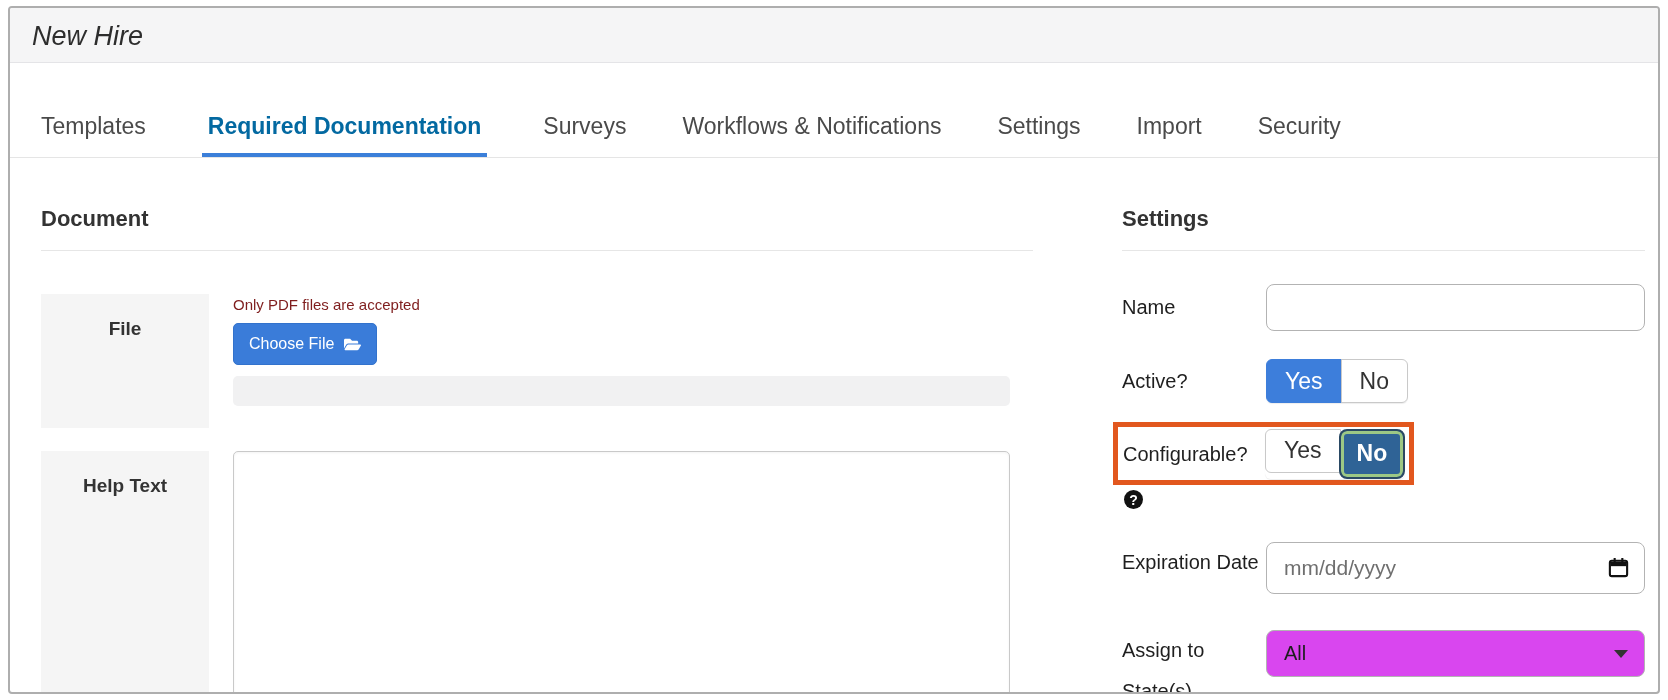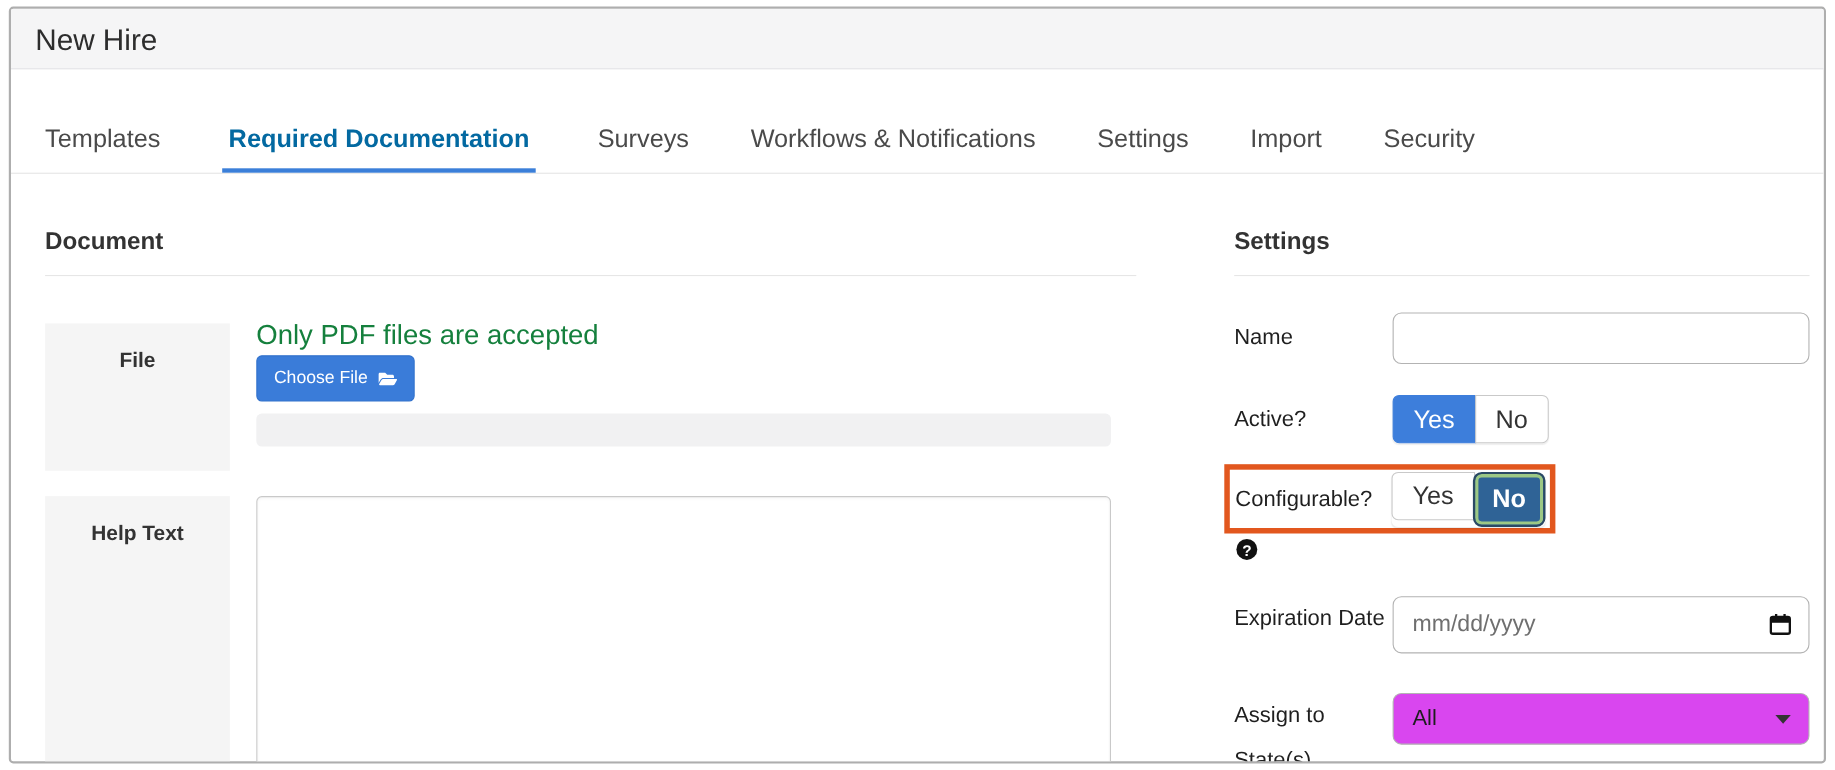--- a/index.html
+++ b/index.html
@@ -21,21 +21,21 @@
     overflow: hidden;
   }
   
   .app-header {
     position: absolute; top: 0; left: 0; right: 0; height: 55px;
     background: #f5f5f6;
     border-bottom: 1px solid #e4e4e7;
   }
   .app-title {
     position: absolute; left: 22px; top: 8px;
-    font-size: 27px; line-height: 40px; color: #2d2d2d; font-weight: 400;
+    font-size: 27px; line-height: 40px; color: #2d2d2d; font-weight: 400; font-style: italic;
   }
   
   .tabbar {
     position: absolute; top: 90px; left: 0; right: 0;
     display: flex; gap: 56px;
     padding-left: 31px;
     border-bottom: 1px solid #e5e5e5;
   }
   .tab {
     font-size: 23px; color: #4a4a4a;
@@ -62,21 +62,21 @@
   .row-help { margin-top: 23px; }
   .label-box {
     flex: none; width: 168px;
     background: #f5f5f5;
     text-align: center; padding-top: 24px;
     font-size: 19px; font-weight: bold; color: #333;
   }
   .label-box.file-h { height: 134px; }
   .label-box.help-h { height: 250px; }
   .controls { flex: 1; margin-left: 24px; margin-right: 23px; }
-  .hint { font-size: 25px; line-height: 22px; color: #15803d; }
+  .hint { font-size: 15px; line-height: 22px; color: #7f1d1d; }
   .choose-file-btn {
     margin-top: 7px;
     display: inline-flex; align-items: center; gap: 10px;
     height: 42px; padding: 0 15px;
     background: #3a7cd9; border: 1px solid #3272cc; border-radius: 5px;
     color: #fff; font-size: 16px; cursor: pointer;
     font-family: "Liberation Sans", sans-serif;
   }
   .choose-file-btn svg { width: 17px; height: 17px; fill: #fff; }
   .progress-track {

